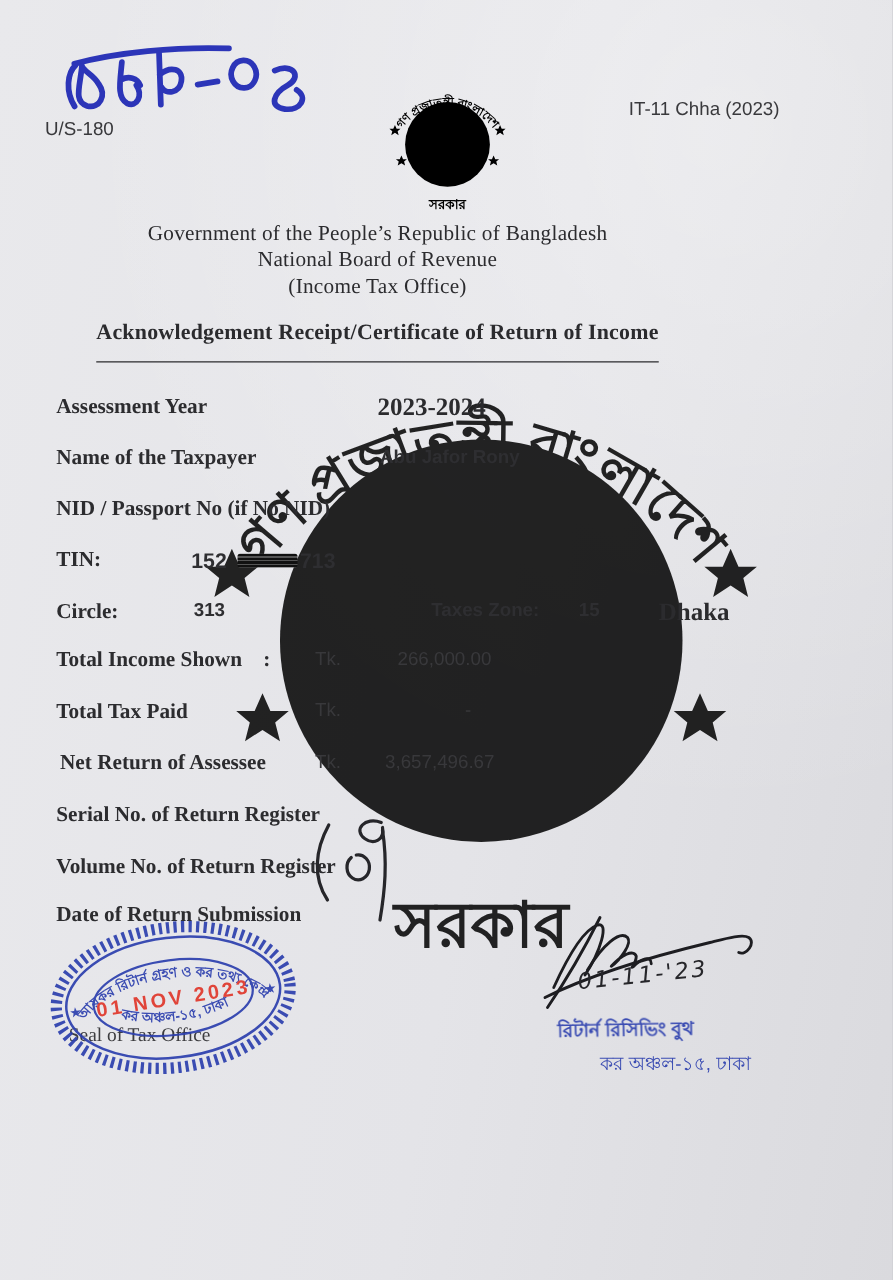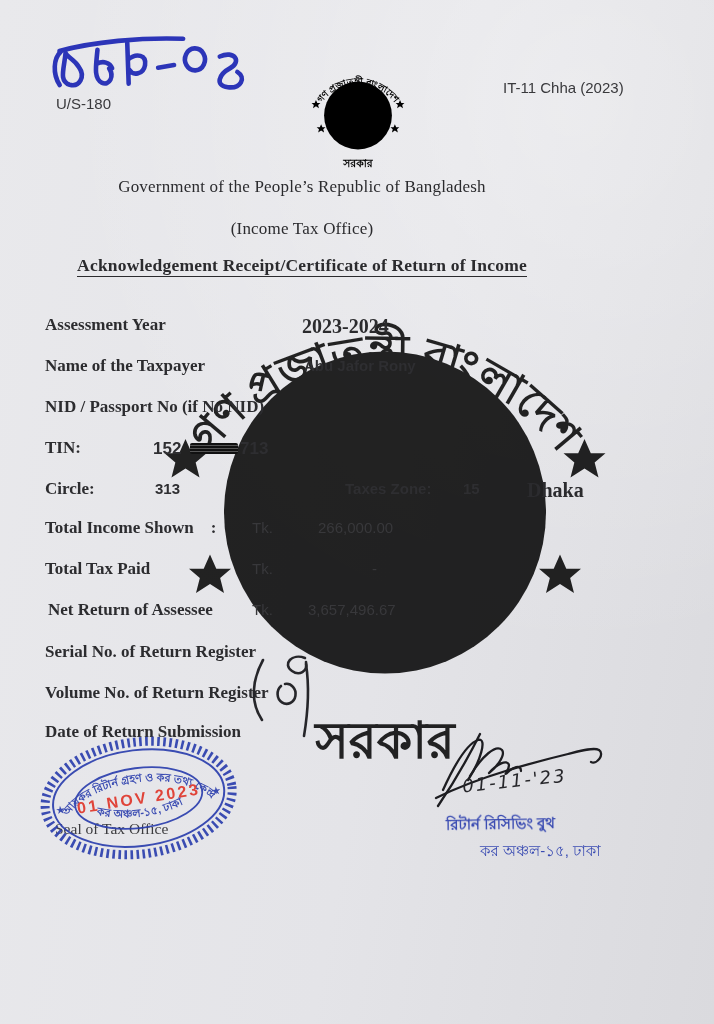--- a/index.html
+++ b/index.html
@@ -10,21 +10,21 @@
       linear-gradient(100deg, #e9e9ec 0%, #e4e4e8 55%, #dadade 100%);
     font-family:"Liberation Serif", serif;color:var(--ink);
   }
   .abs{position:absolute;}
   .serif{font-family:"Liberation Serif", serif;}
   .sans{font-family:"Liberation Sans", sans-serif;}
   .b{font-weight:bold;}
   .center{text-align:center;}
   .hdr{width:604px;left:0;font-size:17px;letter-spacing:.2px;}
   .title-line{font-size:17.5px;}
-  .title-line span{border-bottom:1.8px solid var(--ink);padding-bottom:1px;}
+  .title-line span{border-bottom:1.8px solid var(--ink);padding-bottom:14px;}
   .lbl{font-size:17px;font-weight:bold;white-space:pre;color:#2c2c2f;}
   .val-serif{font-size:20px;font-weight:bold;}
   .val-sans{font-family:"Liberation Sans", sans-serif;font-size:15px;font-weight:bold;color:#2e2e31;}
   .val-sans-reg{font-family:"Liberation Sans", sans-serif;font-size:15px;color:#38383b;}
   .smalltext{font-size:15px;color:#39393c;}
   .wm{opacity:.85;}
   .redact{background:repeating-linear-gradient(#111 0 2px,#555 2px 3px);border-radius:2px;}
   .stamp-wrap{transform:rotate(-7deg);opacity:.92;}
   .hand-date{font-family:"DejaVu Sans", sans-serif;font-style:italic;font-size:18px;
     color:#26262a;transform:rotate(-6deg);letter-spacing:2px;}
@@ -73,29 +73,30 @@
       <path d="M18,26 C16,42 10,54 21,58 C31,61 37,50 31,41 C27,33 20,31 18,26"></path>
       <path d="M11,58 C4,46 6,31 13,25"></path>
       <path d="M50,24 C48,40 45,52 53,57 C61,61 66,51 61,43 M49,38 C55,35 62,37 64,43"></path>
       <path d="M80,18 L80,59 M80,35 C89,28 99,31 97,41 C95,51 84,51 81,45"></path>
       <path d="M110,44 L126,42"></path>
       <path d="M147,48 a10,11 0 1 1 0.2,0"></path>
       <path d="M172,35 C187,29 194,41 182,47 C170,53 166,64 179,66 C192,68 198,57 189,51"></path>
     </g>
   </svg>
 
-  <div class="abs sans smalltext" style="left:56px;top:95px">U/S-180</div>
+  <div class="abs sans smalltext" style="left:36px;top:95px">U/S-180</div>
 
   <div class="abs sans smalltext" style="left:503px;top:79px">IT-11 Chha (2023)</div>
 
   <svg class="abs emblem-solid" style="left:299px;top:60px" width="118" height="111" viewBox="0 0 160 150">
     <use href="#emblem-sym"></use>
   </svg>
 
   <div class="abs hdr center" style="top:177px">Government of the People’s Republic of Bangladesh</div>
+  <div class="abs hdr center" style="top:198px">National Board of Revenue</div>
   <div class="abs hdr center" style="top:219px">(Income Tax Office)</div>
   <div class="abs hdr center b title-line" style="top:255px">
     <span>Acknowledgement Receipt/Certificate of Return of Income</span>
   </div>
 
   <div class="abs lbl" style="left:45px;top:315px">Assessment Year</div>
   <div class="abs val-serif" style="left:302px;top:315px">2023-2024</div>
 
   <div class="abs lbl" style="left:45px;top:356px">Name of the Taxpayer</div>
   <div class="abs val-sans" style="left:304px;top:357px">Abu Jafor Rony</div>

